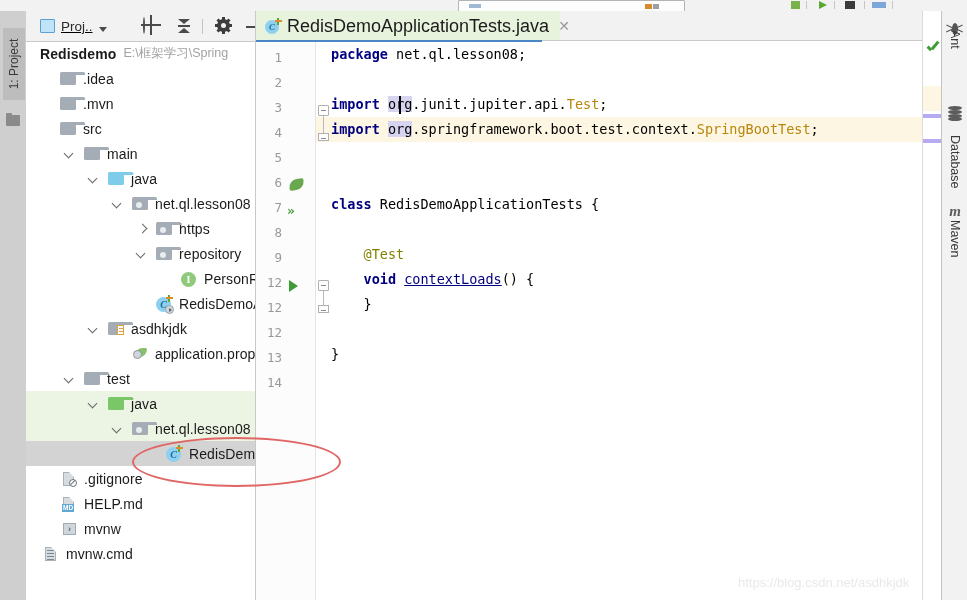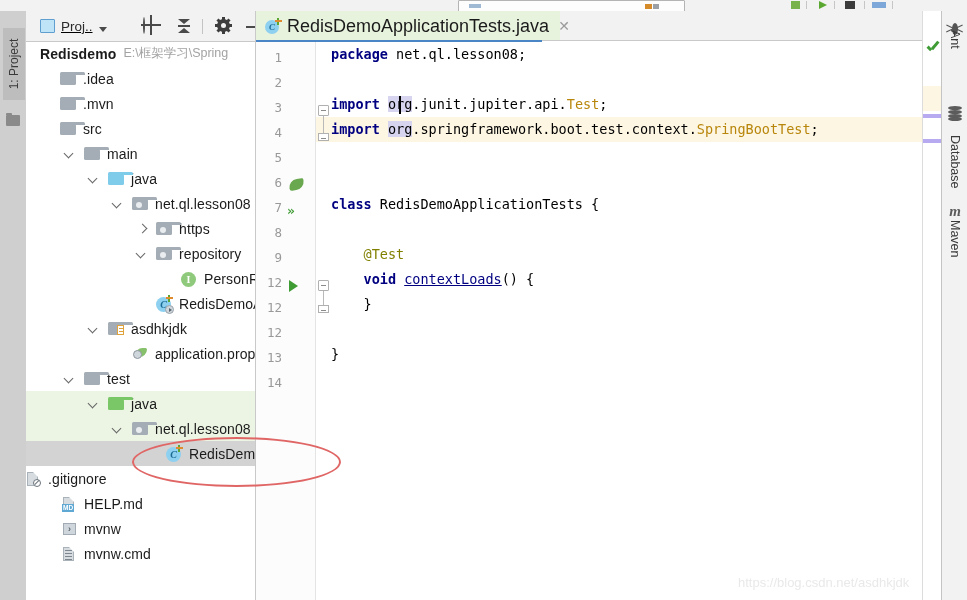--- a/index.html
+++ b/index.html
@@ -409,21 +409,21 @@
       </div>
 
       <div class="row sel" style="padding-left:140px">
         <span class="ci cls">
           <span class="circ">C</span>
             <span class="spark"></span>
         </span>
         <span class="lbl" style="margin-left:7px">RedisDemoA</span>
       </div>
 
-      <div class="row" style="">
+      <div class="row" style="padding-left:36px">
         <span class="fl">
             <span class="pg"></span>
             <span class="noent"></span>
           </span>
         <span class="lbl" style="margin-left:7px">.gitignore</span>
       </div>
 
       <div class="row" style="padding-left:36px">
         <span class="fl">
             <span class="pg"></span>
@@ -432,21 +432,21 @@
         <span class="lbl" style="margin-left:7px">HELP.md</span>
       </div>
 
       <div class="row" style="padding-left:36px">
         <span class="fl">
             <span class="gt">›</span>
           </span>
         <span class="lbl" style="margin-left:7px">mvnw</span>
       </div>
 
-      <div class="row" style="padding-left:36px">
+      <div class="row" style="padding-left:18px">
         <span class="fl">
             <span class="pg"></span>
             <span class="lines">
               <i></i>
               <i></i>
               <i></i>
               <i></i>
             </span>
           </span>
         <span class="lbl" style="margin-left:7px">mvnw.cmd</span>

